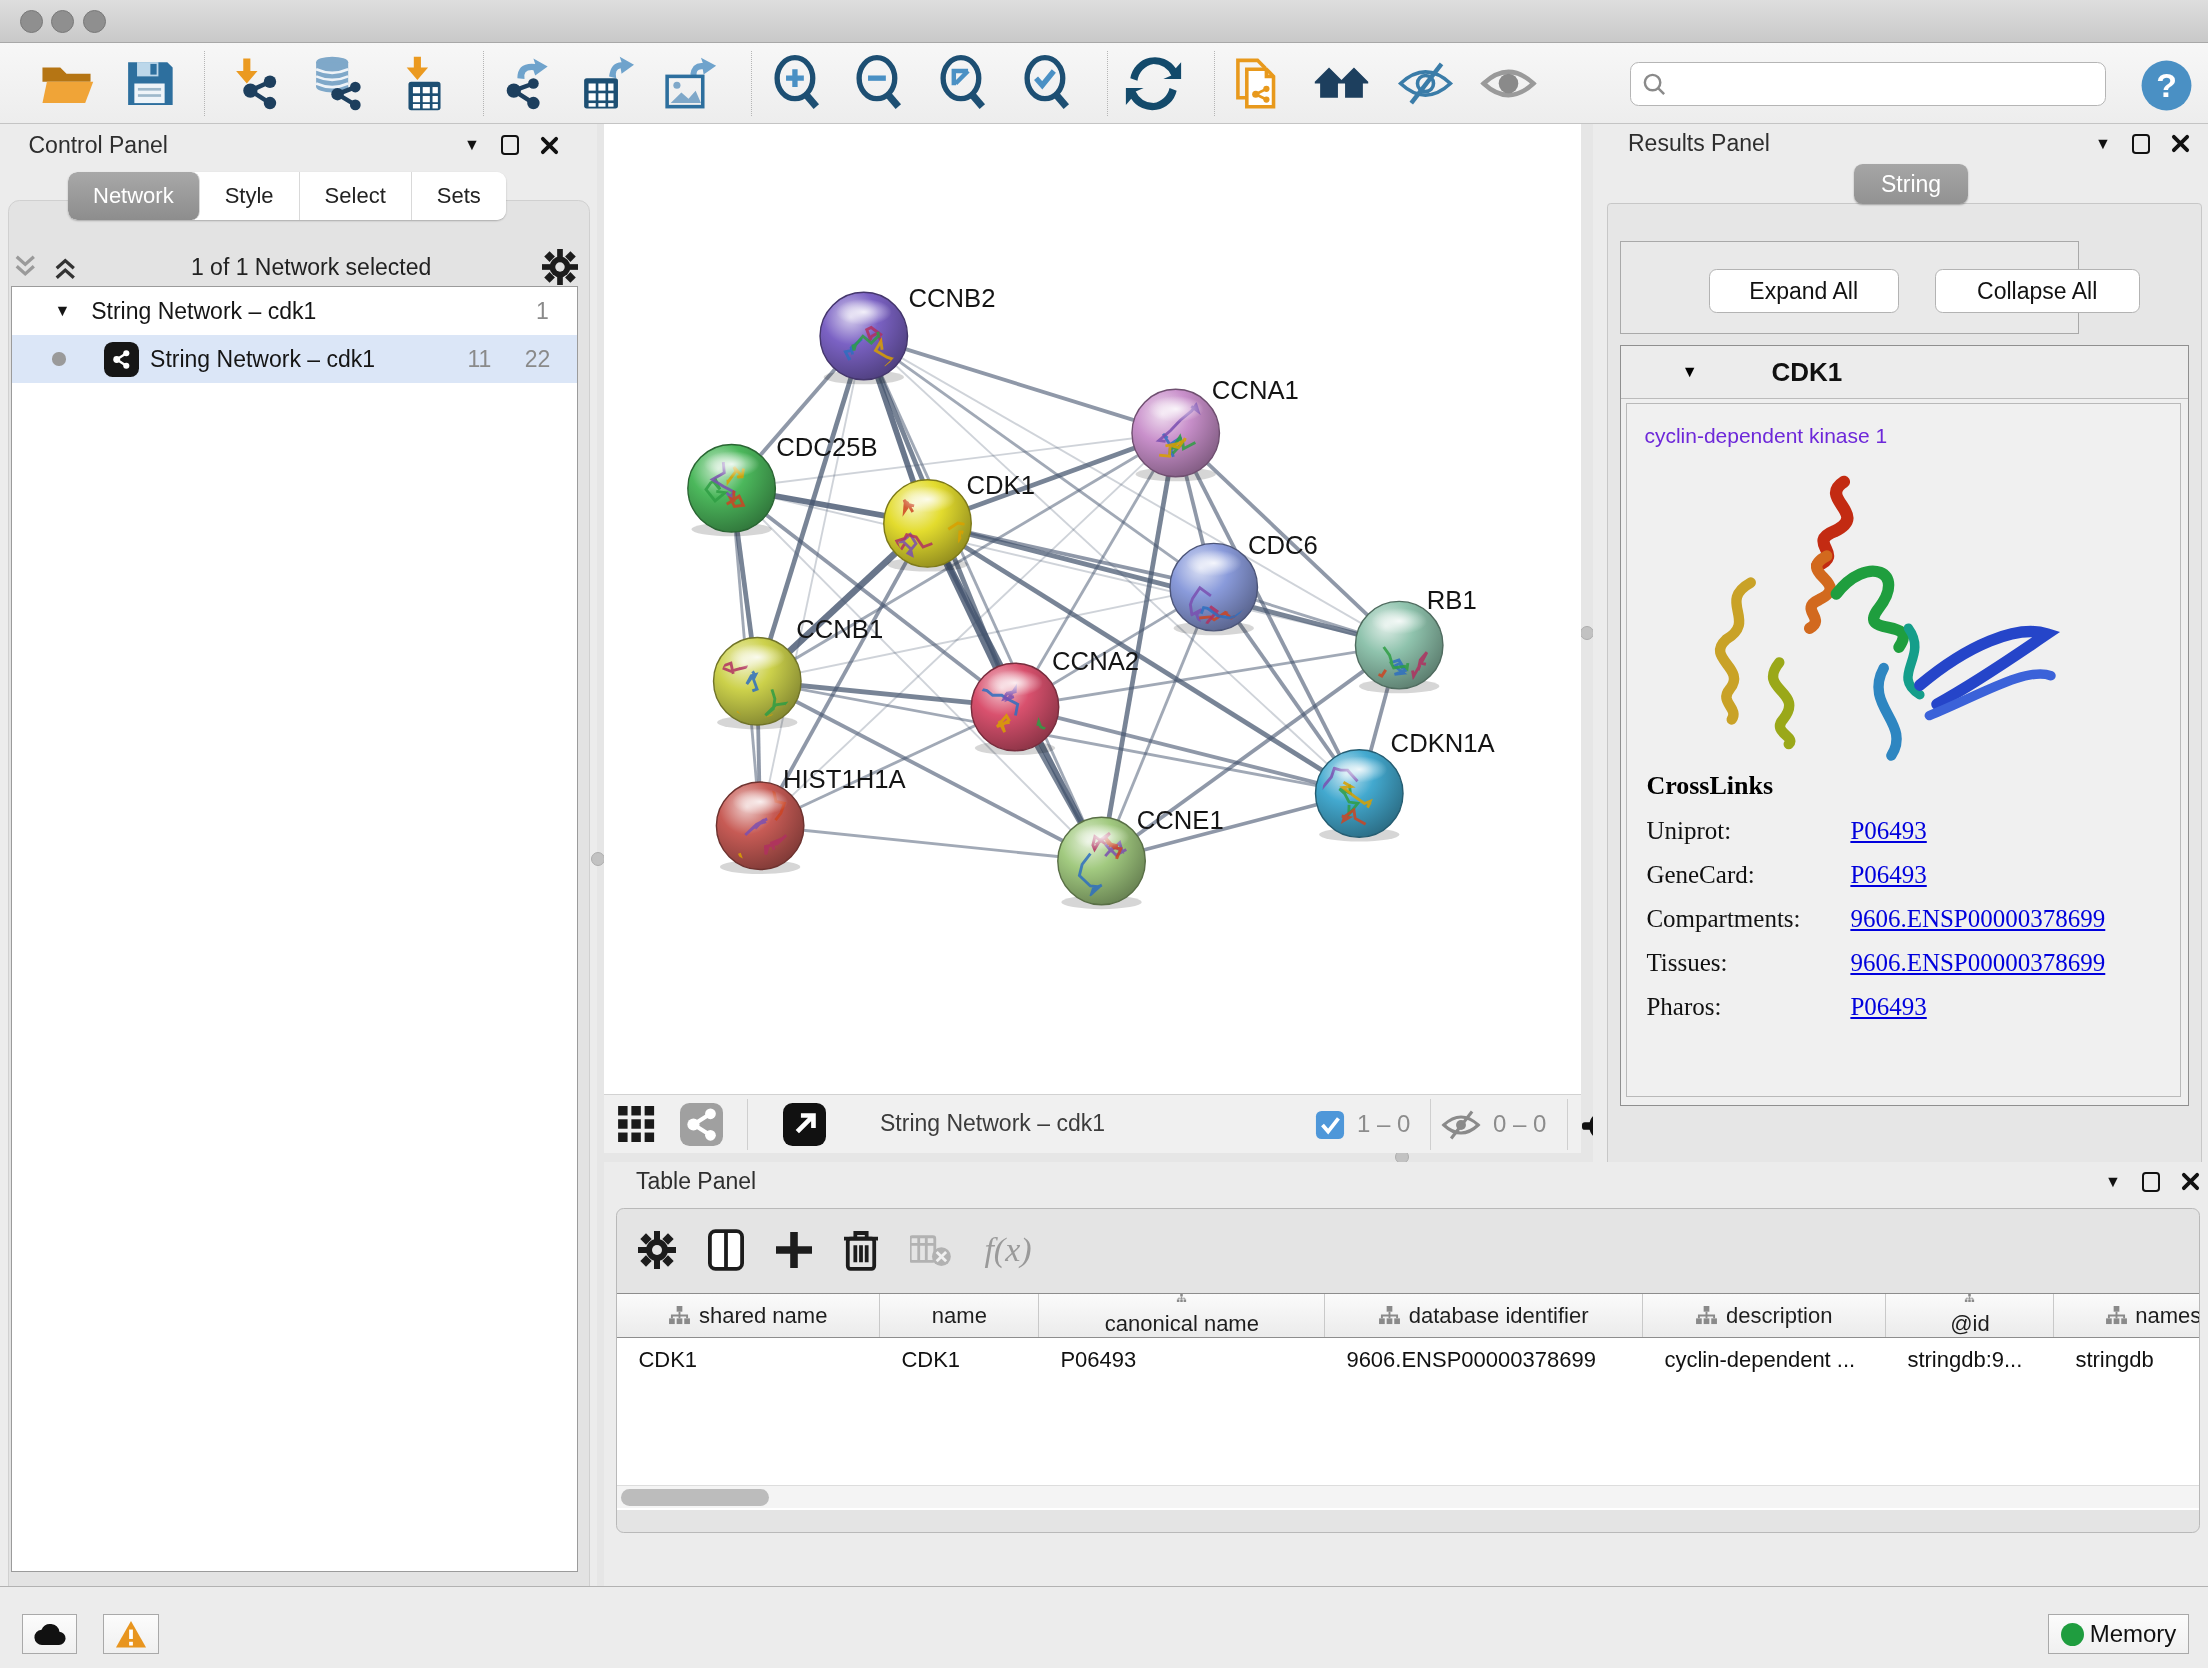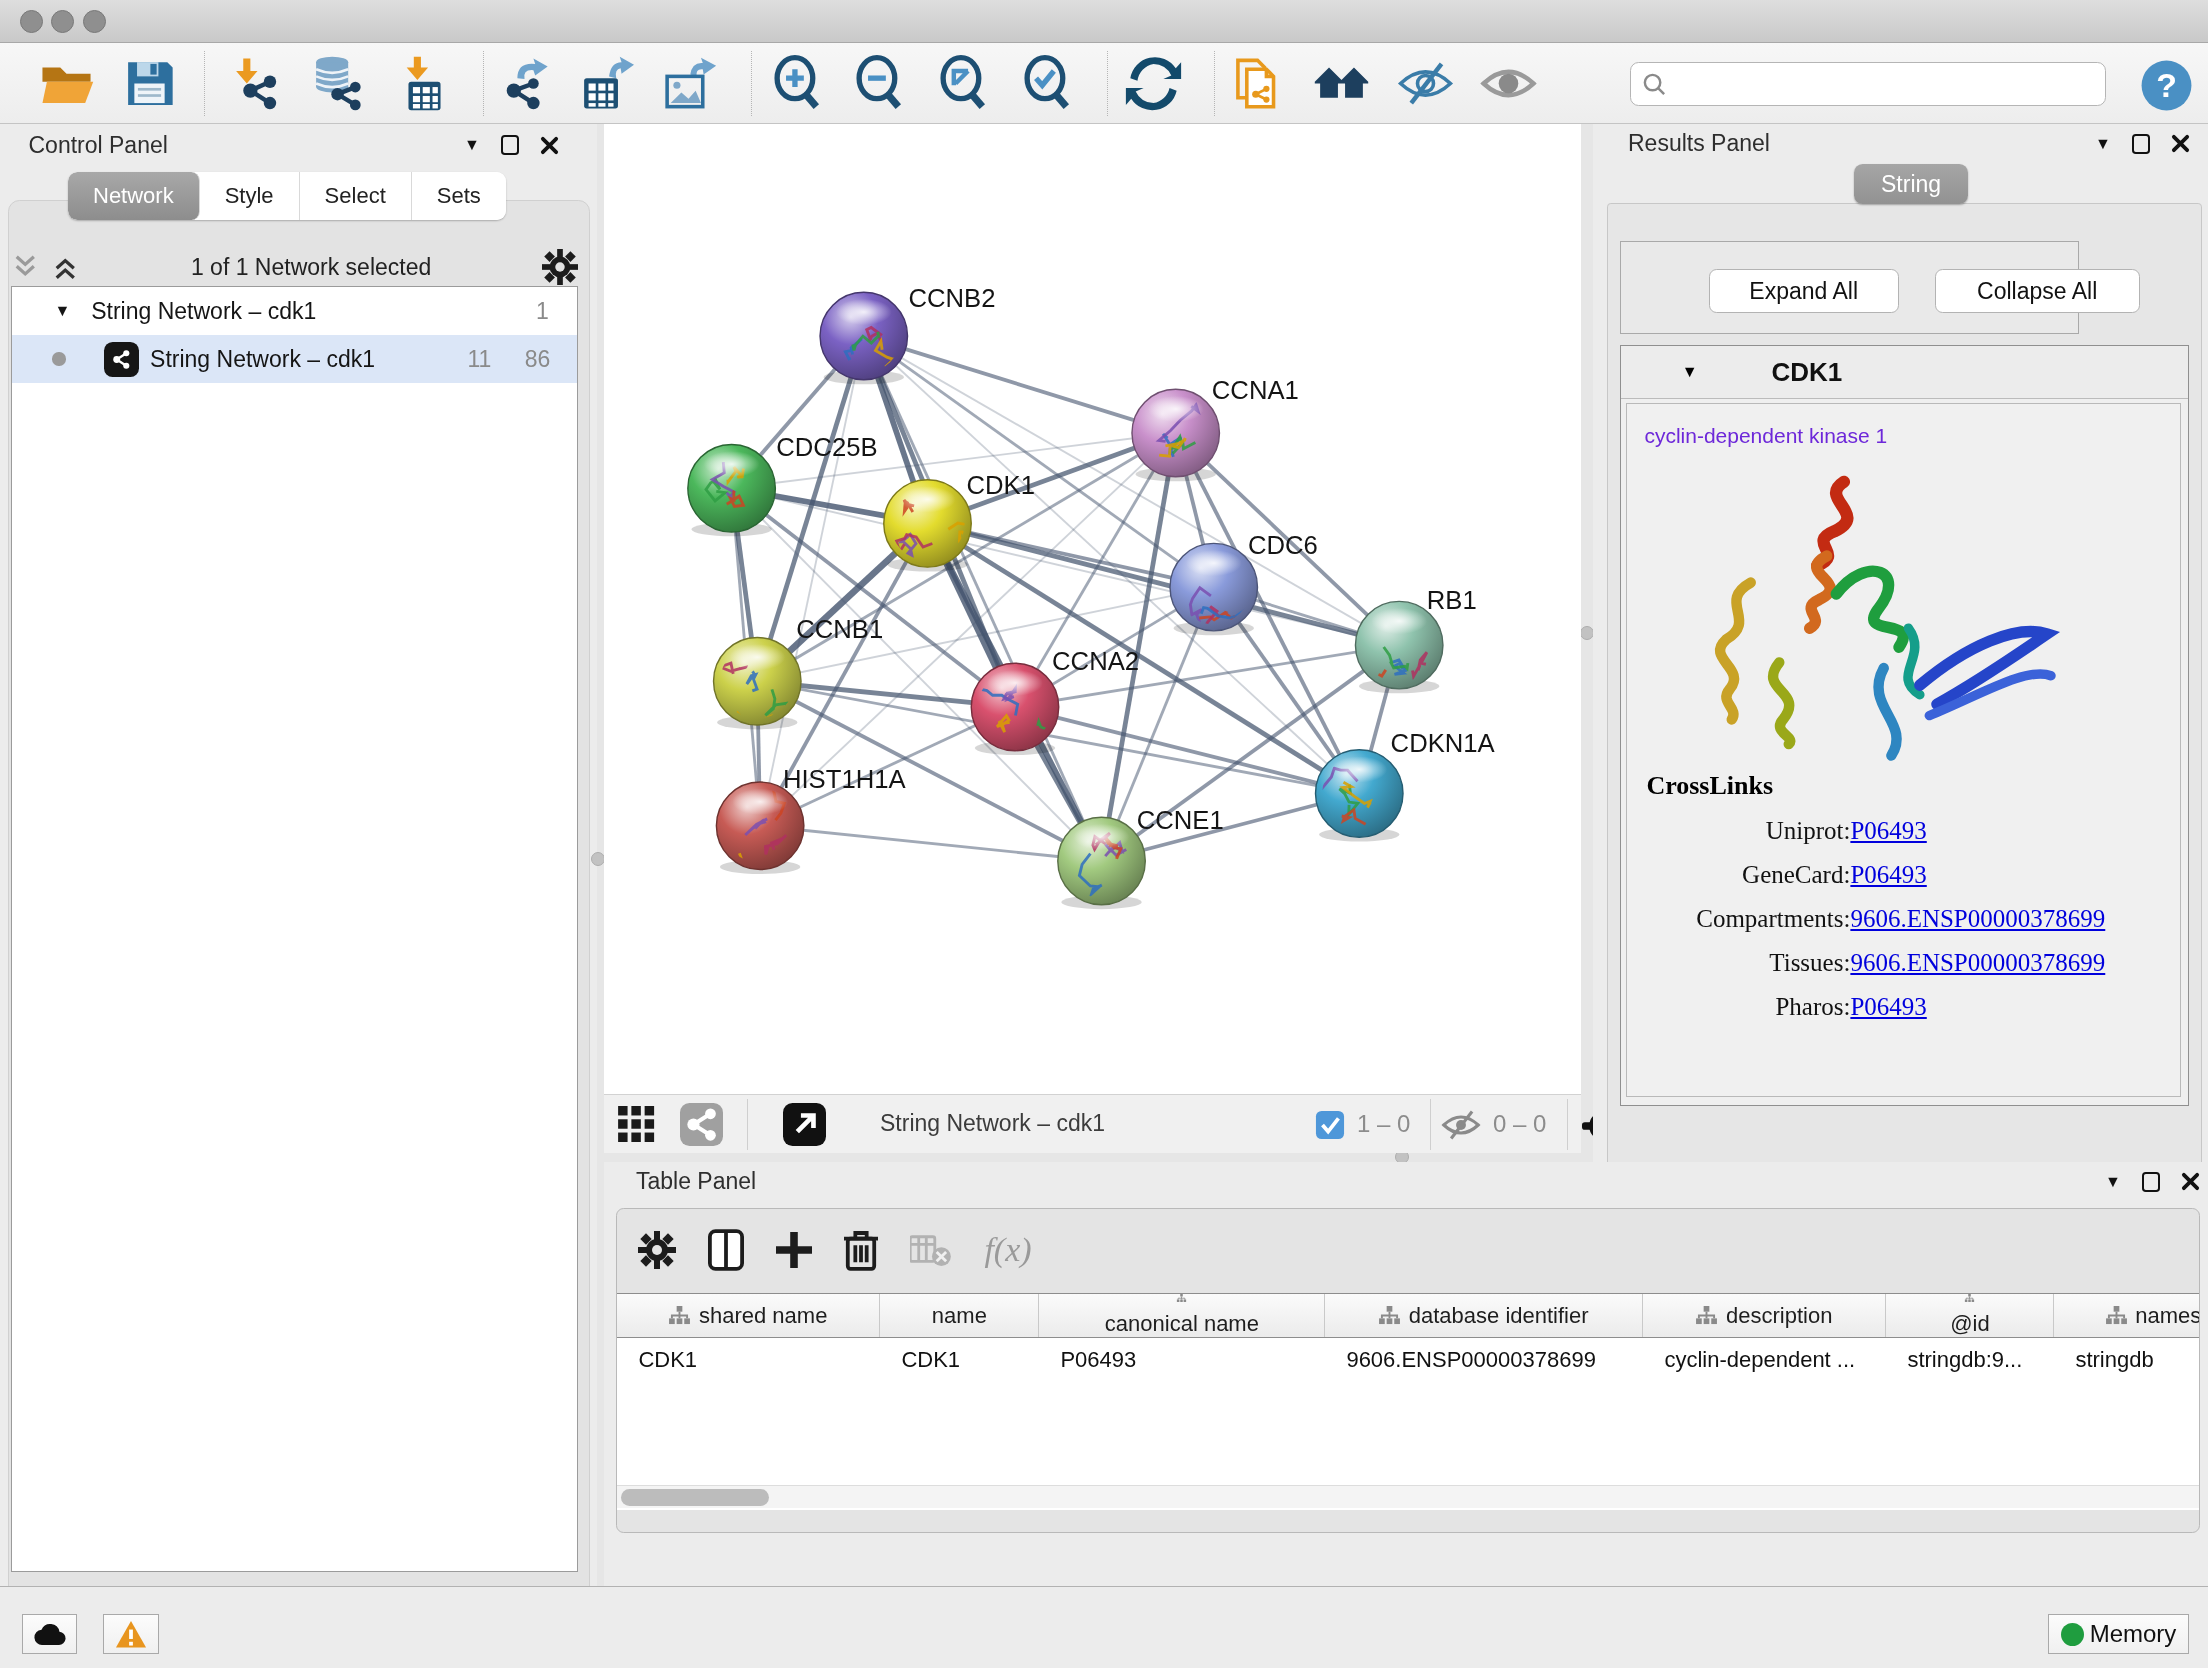--- a/index.html
+++ b/index.html
@@ -71,21 +71,21 @@
   .rp-btn { position:absolute; top:27px; height:44px; background:#fff; border:1px solid #b3b3b3; border-radius:7.6px;
     font-size:23px; color:#111; display:flex; align-items:center; justify-content:center; }
   #rp-protein-box { position:absolute; left:11.4px; top:141px; width:569px; height:761px; background:#efefef; border:1px solid #8f8f8f; }
   #cdk1-row { position:absolute; left:0; top:0; width:100%; height:53px; background:#ececec; border-bottom:1px solid #bbb;
     display:flex; align-items:center; }
   #cdk1-name { font-size:26px; font-weight:bold; color:#111; margin-left:74px; }
   #rp-content { position:absolute; left:5.7px; top:57px; width:555px; height:694px; background:#f0f0f0; border:1px solid #b9b9b9; overflow:hidden; }
   #protein-desc { position:absolute; left:17px; top:20px; font-size:21px; color:#6d28d9; }
   #crosslinks { position:absolute; left:19px; top:367px; font-family:"Liberation Serif","DejaVu Serif",serif; }
   #crosslinks-title { font-size:26px; font-weight:bold; color:#000; }
-  .cl-row { display:flex; margin-top:16px; font-size:25px;text-align:right; }
+  .cl-row { display:flex; margin-top:16px; font-size:25px; }
   .cl-label { width:204px; color:#111; }
   .cl-link { color:#0000dd; text-decoration:underline; }
 
   
   #table-panel { position:absolute; left:604px; top:1162px; width:1605px; height:424px; background:#ececec; }
   #tp-header { position:absolute; left:0; top:0; width:100%; height:44px; }
   #tp-box { position:absolute; left:12.4px; top:46px; width:1584px; height:325px; background:#e4e4e4;
     border:1px solid #b9b9b9; border-radius:7.6px; }
   #tp-toolbar { position:absolute; left:0; top:0; width:100%; height:82px; display:flex; align-items:center; gap:32px; padding-left:21px; }
   #tp-table { position:absolute; left:0; top:84px; width:1582px; height:217px; background:#fff;
@@ -366,21 +366,21 @@
         <span id="string-app-icon" style="margin-left:38px">
           <svg width="23" height="23" viewBox="0 0 24 24" fill="#fff">
               <circle cx="7" cy="12" r="3.6"></circle>
               <circle cx="17" cy="5.5" r="3.2"></circle>
               <circle cx="17" cy="18.5" r="3.2"></circle>
               <path d="M7 12L17 5.5M7 12l10 6.5" stroke="#fff" stroke-width="2.4"></path>
             </svg>
         </span>
         <span style="margin-left:11.4px">String Network – cdk1</span>
         <span class="tree-num" style="position:absolute;right:86px">11</span>
-        <span class="tree-num" style="position:absolute;right:27px">86</span>
+        <span class="tree-num" style="position:absolute;right:27px">22</span>
       </div>
     </div>
   </div>
 
   <div class="vsplit" style="left:597px;top:124px;width:6.7px;height:1463px"></div>
   <div class="split-dot" style="left:591px;top:852px"></div>
   <div class="vsplit" style="left:1581px;top:124px;width:12.4px;height:1029px"></div>
   <div class="split-dot" style="left:1580px;top:626px"></div>
   <div class="vsplit" style="left:604px;top:1153px;width:1605px;height:9.5px"></div>
   <div class="split-dot" style="left:1395px;top:1150px"></div>

